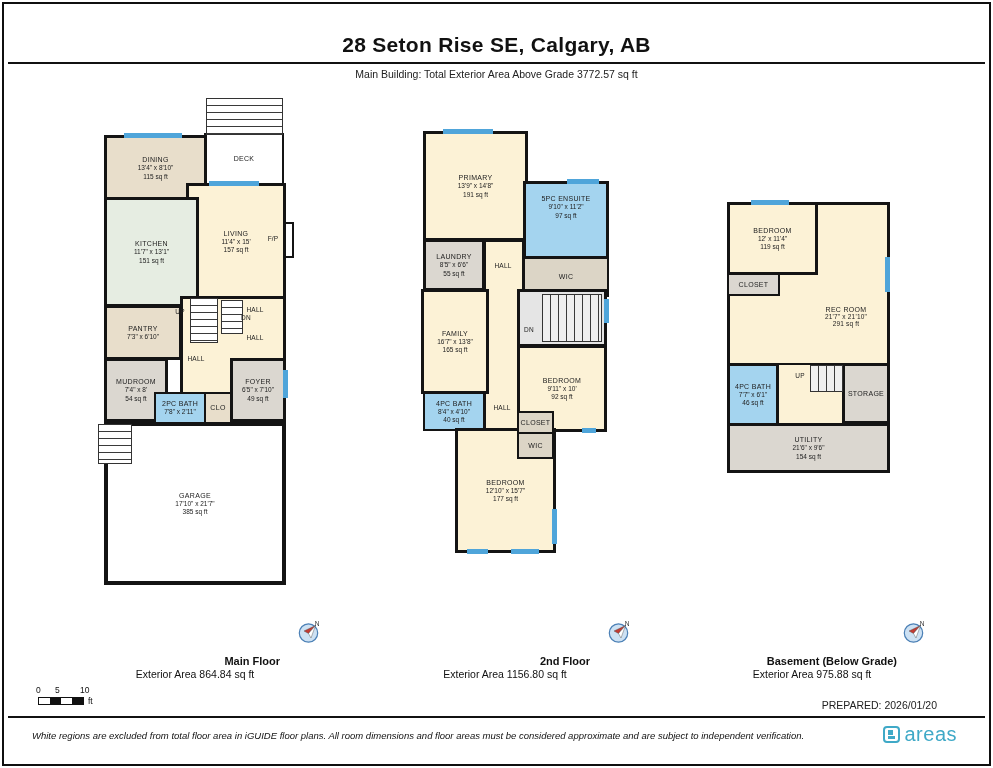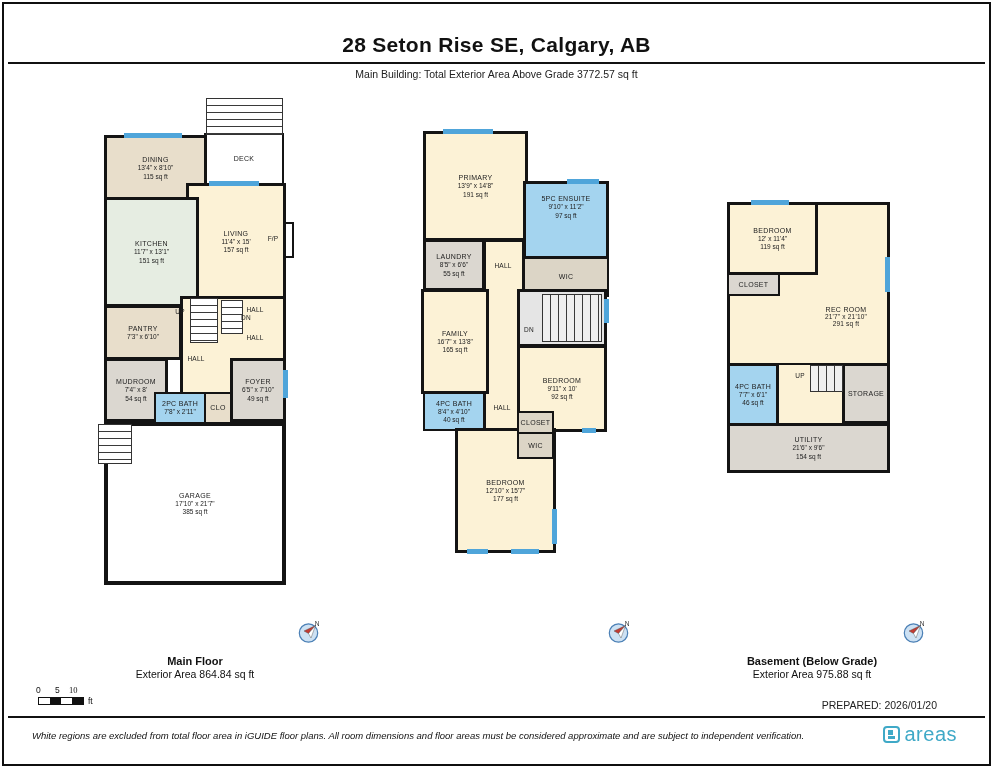--- a/index.html
+++ b/index.html
@@ -20,21 +20,21 @@
   .rname{font-size:7px;color:#222;letter-spacing:.3px;}
   .rdim{font-size:6.5px;color:#222;}
   .flab{position:absolute;font-size:6.5px;color:#222;text-align:center;z-index:6;letter-spacing:.2px;}
   .win{position:absolute;background:#4fa5da;z-index:5;}
   .stairs{position:absolute;border:1.5px solid #333;box-sizing:border-box;z-index:4;}
   .st-h{background:repeating-linear-gradient(to bottom,#ffffff 0 6px,#3a3a3a 6px 7px);}
   .st-v{background:repeating-linear-gradient(to right,#efefef 0 7px,#3a3a3a 7px 8px);}
   .padtop{align-items:flex-start;padding-top:10px;}
   
   .caption{position:absolute;width:170px;text-align:center;}
-  .cap-title{font-size:11px;font-weight:bold;}
+  .cap-title{font-size:11px;font-weight:bold;text-align:right;}
   .cap-area{font-size:10.5px;margin-top:1px;}
   .compass{position:absolute;width:26px;height:26px;}
   .scalebar{position:absolute;left:36px;top:685px;width:70px;height:26px;font-size:8.5px;}
   .scalebar .n{position:absolute;top:0;}
   .bar{position:absolute;left:2px;top:12px;width:44px;height:6px;border:1px solid #111;display:flex;}
   .bar i{flex:1;} .bar i.b{background:#111;}
   .unit{position:absolute;left:52px;top:11px;font-size:8.5px;}
   .prepared{position:absolute;right:56px;top:699px;font-size:10.5px;color:#222;}
   .footer-rule{position:absolute;left:8px;right:8px;top:716px;border-top:2px solid #111;}
   .disclaimer{position:absolute;left:32px;top:730px;font-size:9.5px;color:#111;font-style:italic;}
@@ -284,29 +284,33 @@
       <polygon points="18.5,6.5 7,12 11.5,14.5" fill="#c23b32" stroke="#444" stroke-width="0.4"></polygon>
       <polygon points="18.5,6.5 11.5,14.5 14,19" fill="#ffffff" stroke="#444" stroke-width="0.4"></polygon>
       <text x="20" y="7" font-size="6.5" fill="#333" text-anchor="middle">N</text>
     </svg>
   </div>
 
   <div class="caption" style="left:110px;top:655px;">
     <div class="cap-title">Main Floor</div>
     <div class="cap-area">Exterior Area 864.84 sq ft</div>
   </div>
+  <div class="caption" style="left:420px;top:655px;">
+    <div class="cap-title">2nd Floor</div>
+    <div class="cap-area">Exterior Area 1156.80 sq ft</div>
+  </div>
   <div class="caption" style="left:727px;top:655px;">
     <div class="cap-title">Basement (Below Grade)</div>
     <div class="cap-area">Exterior Area 975.88 sq ft</div>
   </div>
 
   <div class="scalebar">
     <span class="n" style="left:0px;">0</span>
     <span class="n" style="left:19px;">5</span>
-    <span class="n" style="left:33px;font-family:Liberation Serif, serif;">10</span>
+    <span class="n" style="left:44px;">10</span>
     <div class="bar">
         <i></i>
         <i class="b"></i>
         <i></i>
         <i class="b"></i>
       </div>
     <span class="unit">ft</span>
   </div>
   <div class="prepared">PREPARED: 2026/01/20</div>
   <div class="footer-rule"></div>

